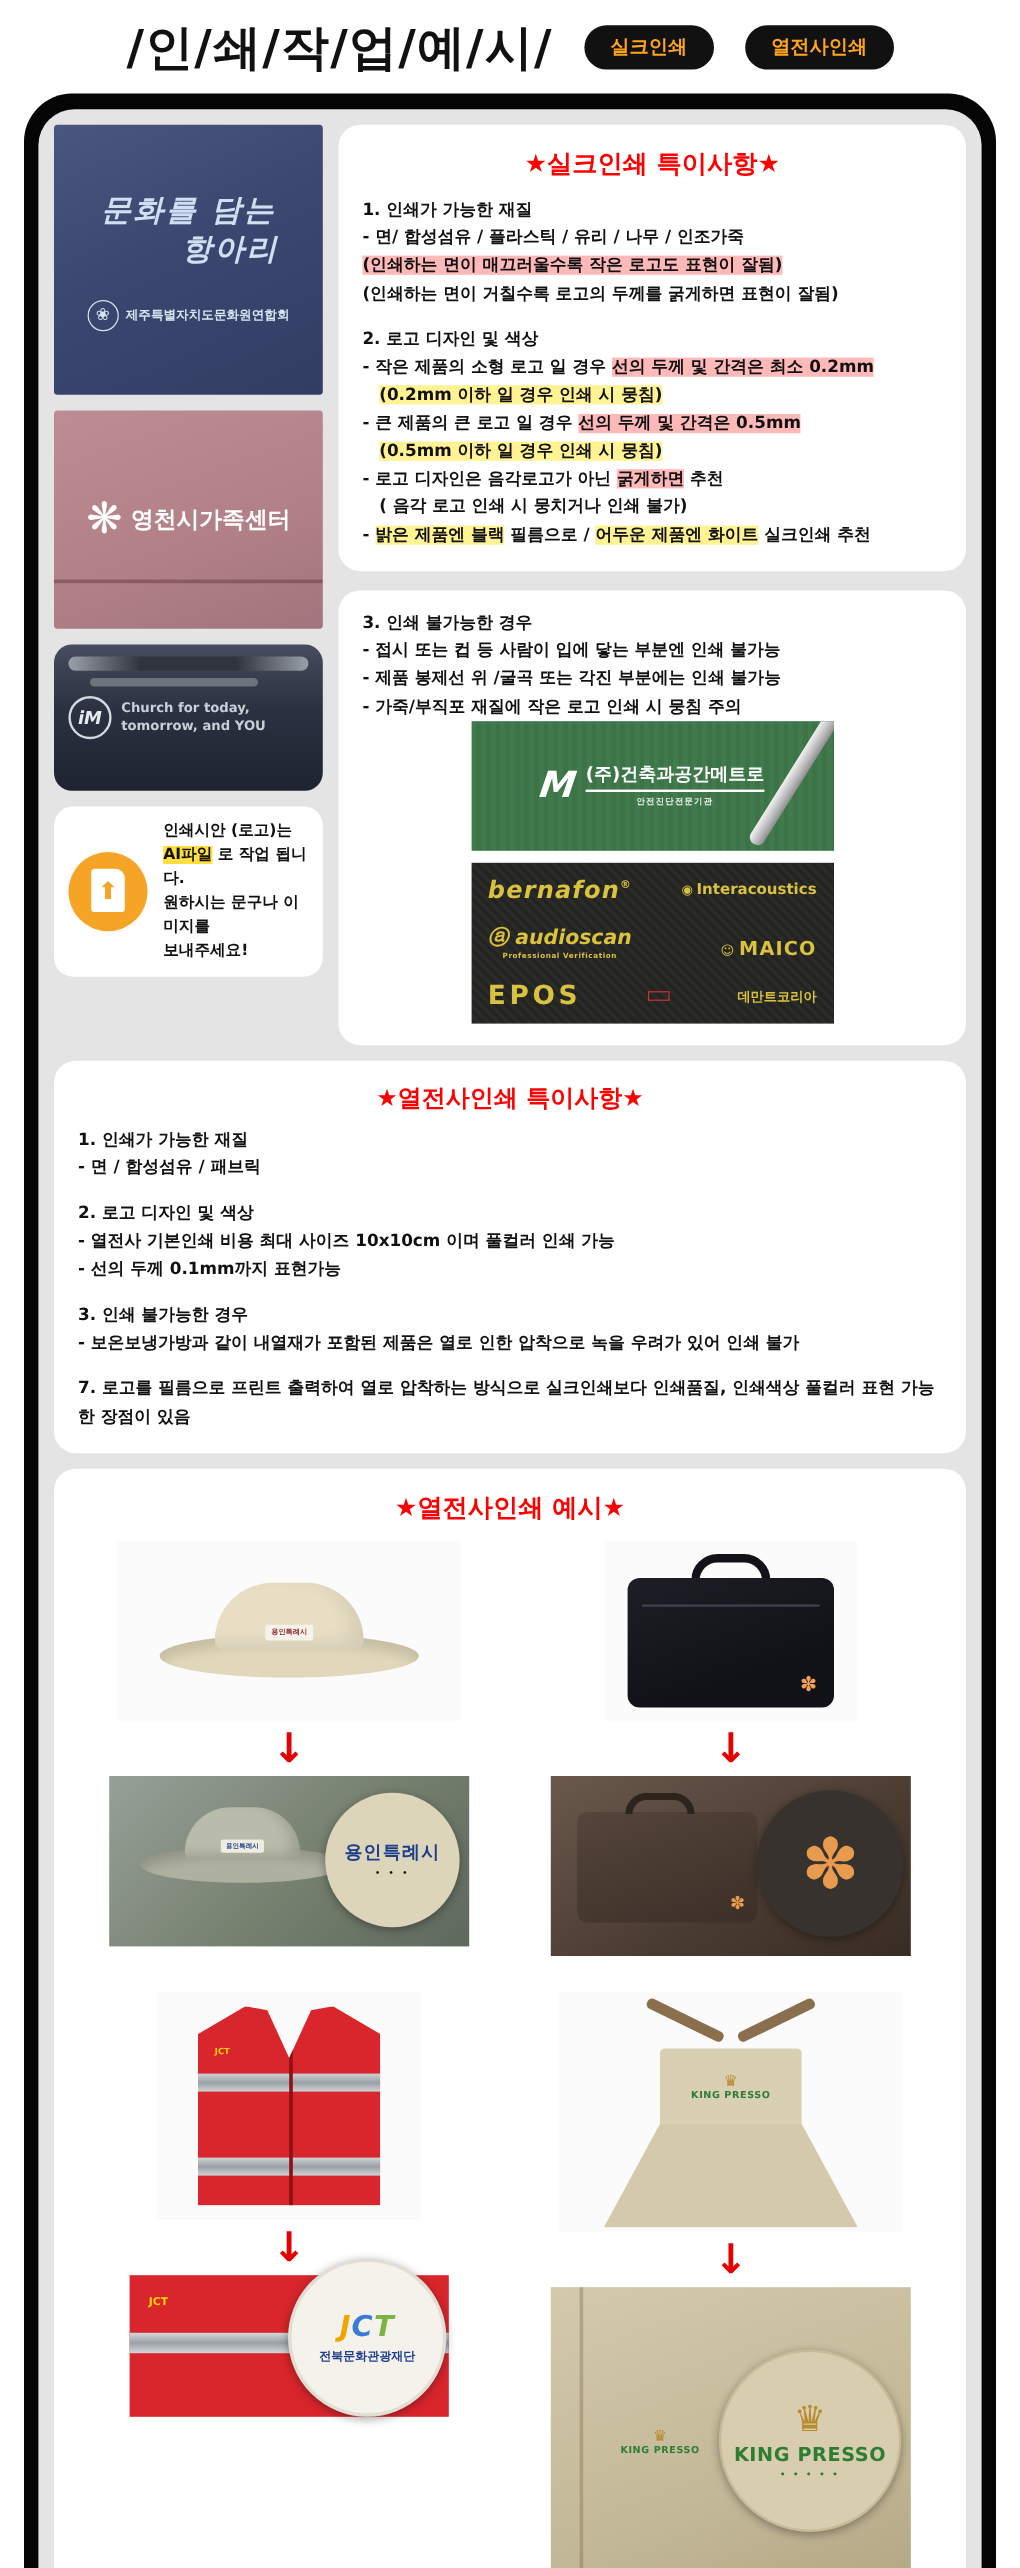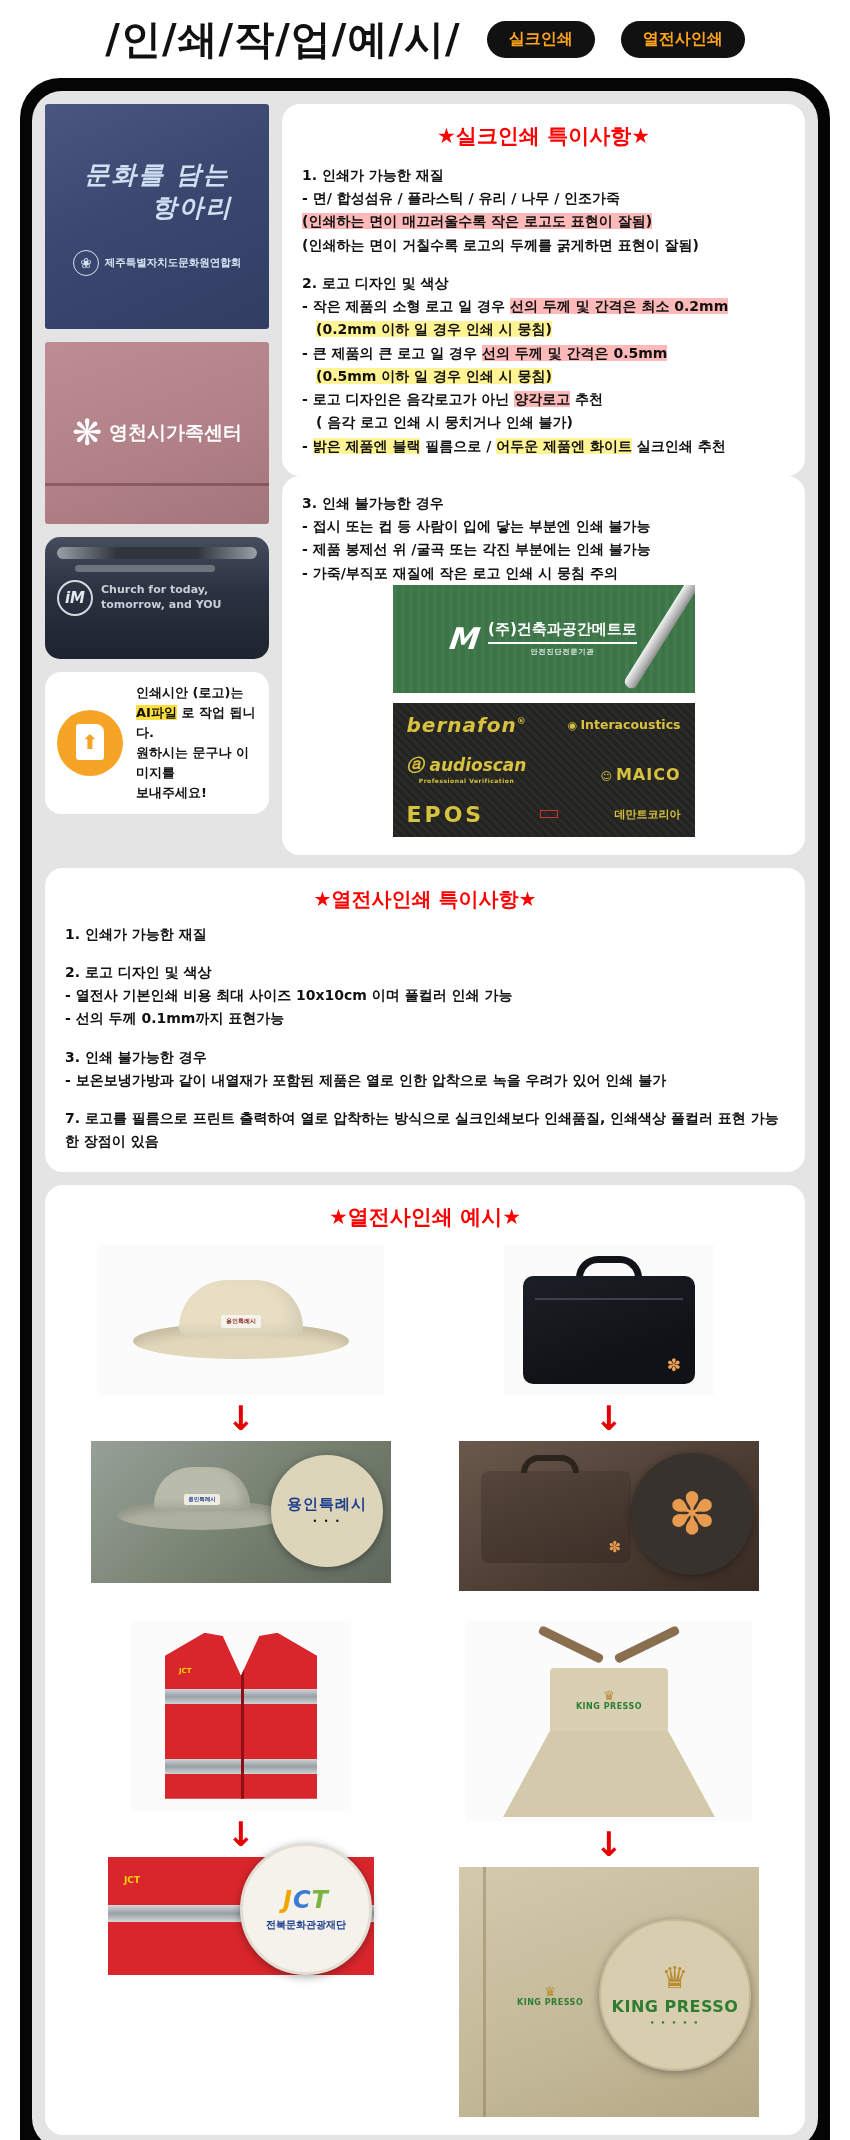--- a/index.html
+++ b/index.html
@@ -34,21 +34,21 @@
     padding: 13px 12px 34px 12px;
   }
   .inner {
     background:#e4e4e4;
     border-radius: 30px;
     padding: 13px;
     display:flex; flex-direction:column; gap:13px;
   }
   .top-row { display:flex; gap:13px; align-items:flex-start; }
   .col-left { width:224px; display:flex; flex-direction:column; gap:13px; flex:none; }
-  .col-right { flex:1; display:flex; flex-direction:column; gap:0; min-width:0; }
+  .col-right { flex:1; display:flex; flex-direction:column; gap:16px; min-width:0; }
 
   .card { background:#fff; border-radius:18px; padding:16px 20px 18px; }
   .card-title { color:#ff0000; font-weight:900; font-size:21px; text-align:center; margin:2px 0 14px; }
   .tline { margin:0; font-size:14px; font-weight:700; line-height:1.66; }
   .indent { padding-left:14px; }
   .vgap { height:15px; }
   .hl-pink { background:#ffb9b9; }
   .hl-yellow { background:#fff394; }
 
   
@@ -268,21 +268,21 @@
         <p class="tline">1. 인쇄가 가능한 재질</p>
         <p class="tline">- 면/ 합성섬유 / 플라스틱 / 유리 / 나무 / 인조가죽</p>
         <p class="tline"><span class="hl-pink">(인쇄하는 면이 매끄러울수록 작은 로고도 표현이 잘됨)</span></p>
         <p class="tline">(인쇄하는 면이 거칠수록 로고의 두께를 굵게하면 표현이 잘됨)</p>
         <div class="vgap"></div>
         <p class="tline">2. 로고 디자인 및 색상</p>
         <p class="tline"><span>- 작은 제품의 소형 로고 일 경우 </span><span class="hl-pink">선의 두께 및 간격은 최소 0.2mm</span></p>
         <p class="tline indent"><span class="hl-yellow">(0.2mm 이하 일 경우 인쇄 시 뭉침)</span></p>
         <p class="tline"><span>- 큰 제품의 큰 로고 일 경우 </span><span class="hl-pink">선의 두께 및 간격은 0.5mm</span></p>
         <p class="tline indent"><span class="hl-yellow">(0.5mm 이하 일 경우 인쇄 시 뭉침)</span></p>
-        <p class="tline"><span>- 로고 디자인은 음각로고가 아닌 </span><span class="hl-pink">양각로고</span><span> 추천</span></p>
+        <p class="tline"><span>- 로고 디자인은 음각로고가 아닌 </span><span class="hl-pink">굵게하면</span><span> 추천</span></p>
         <p class="tline indent">( 음각 로고 인쇄 시 뭉치거나 인쇄 불가)</p>
         <p class="tline"><span>- </span><span class="hl-yellow">밝은 제품엔 블랙</span><span> 필름으로 / </span><span class="hl-yellow">어두운 제품엔 화이트</span><span> 실크인쇄 추천</span></p>
       </section>
 
       <section class="card">
         <p class="tline">3. 인쇄 불가능한 경우</p>
         <p class="tline">- 접시 또는 컵 등 사람이 입에 닿는 부분엔 인쇄 불가능</p>
         <p class="tline">- 제품 봉제선 위 /굴곡 또는 각진 부분에는 인쇄 불가능</p>
         <p class="tline">- 가죽/부직포 재질에 작은 로고 인쇄 시 뭉침 주의</p>
 
@@ -312,20 +312,21 @@
             <span class="demant">데만트코리아</span>
           </div>
         </div>
       </section>
     </div>
   </div>
 
   <section class="card">
     <h2 class="card-title" style="font-size:20px; margin-bottom:10px;">★열전사인쇄 특이사항★</h2>
     <p class="tline">1. 인쇄가 가능한 재질</p>
+    <p class="tline">- 면 / 합성섬유 / 패브릭</p>
     <div class="vgap"></div>
     <p class="tline">2. 로고 디자인 및 색상</p>
     <p class="tline">- 열전사 기본인쇄 비용 최대 사이즈 10x10cm 이며 풀컬러 인쇄 가능</p>
     <p class="tline">- 선의 두께 0.1mm까지 표현가능</p>
     <div class="vgap"></div>
     <p class="tline">3. 인쇄 불가능한 경우</p>
     <p class="tline">- 보온보냉가방과 같이 내열재가 포함된 제품은 열로 인한 압착으로 녹을 우려가 있어 인쇄 불가</p>
     <div class="vgap"></div>
     <p class="tline">7. 로고를 필름으로 프린트 출력하여 열로 압착하는 방식으로 실크인쇄보다 인쇄품질, 인쇄색상 풀컬러 표현 가능한 장점이 있음</p>
   </section>

